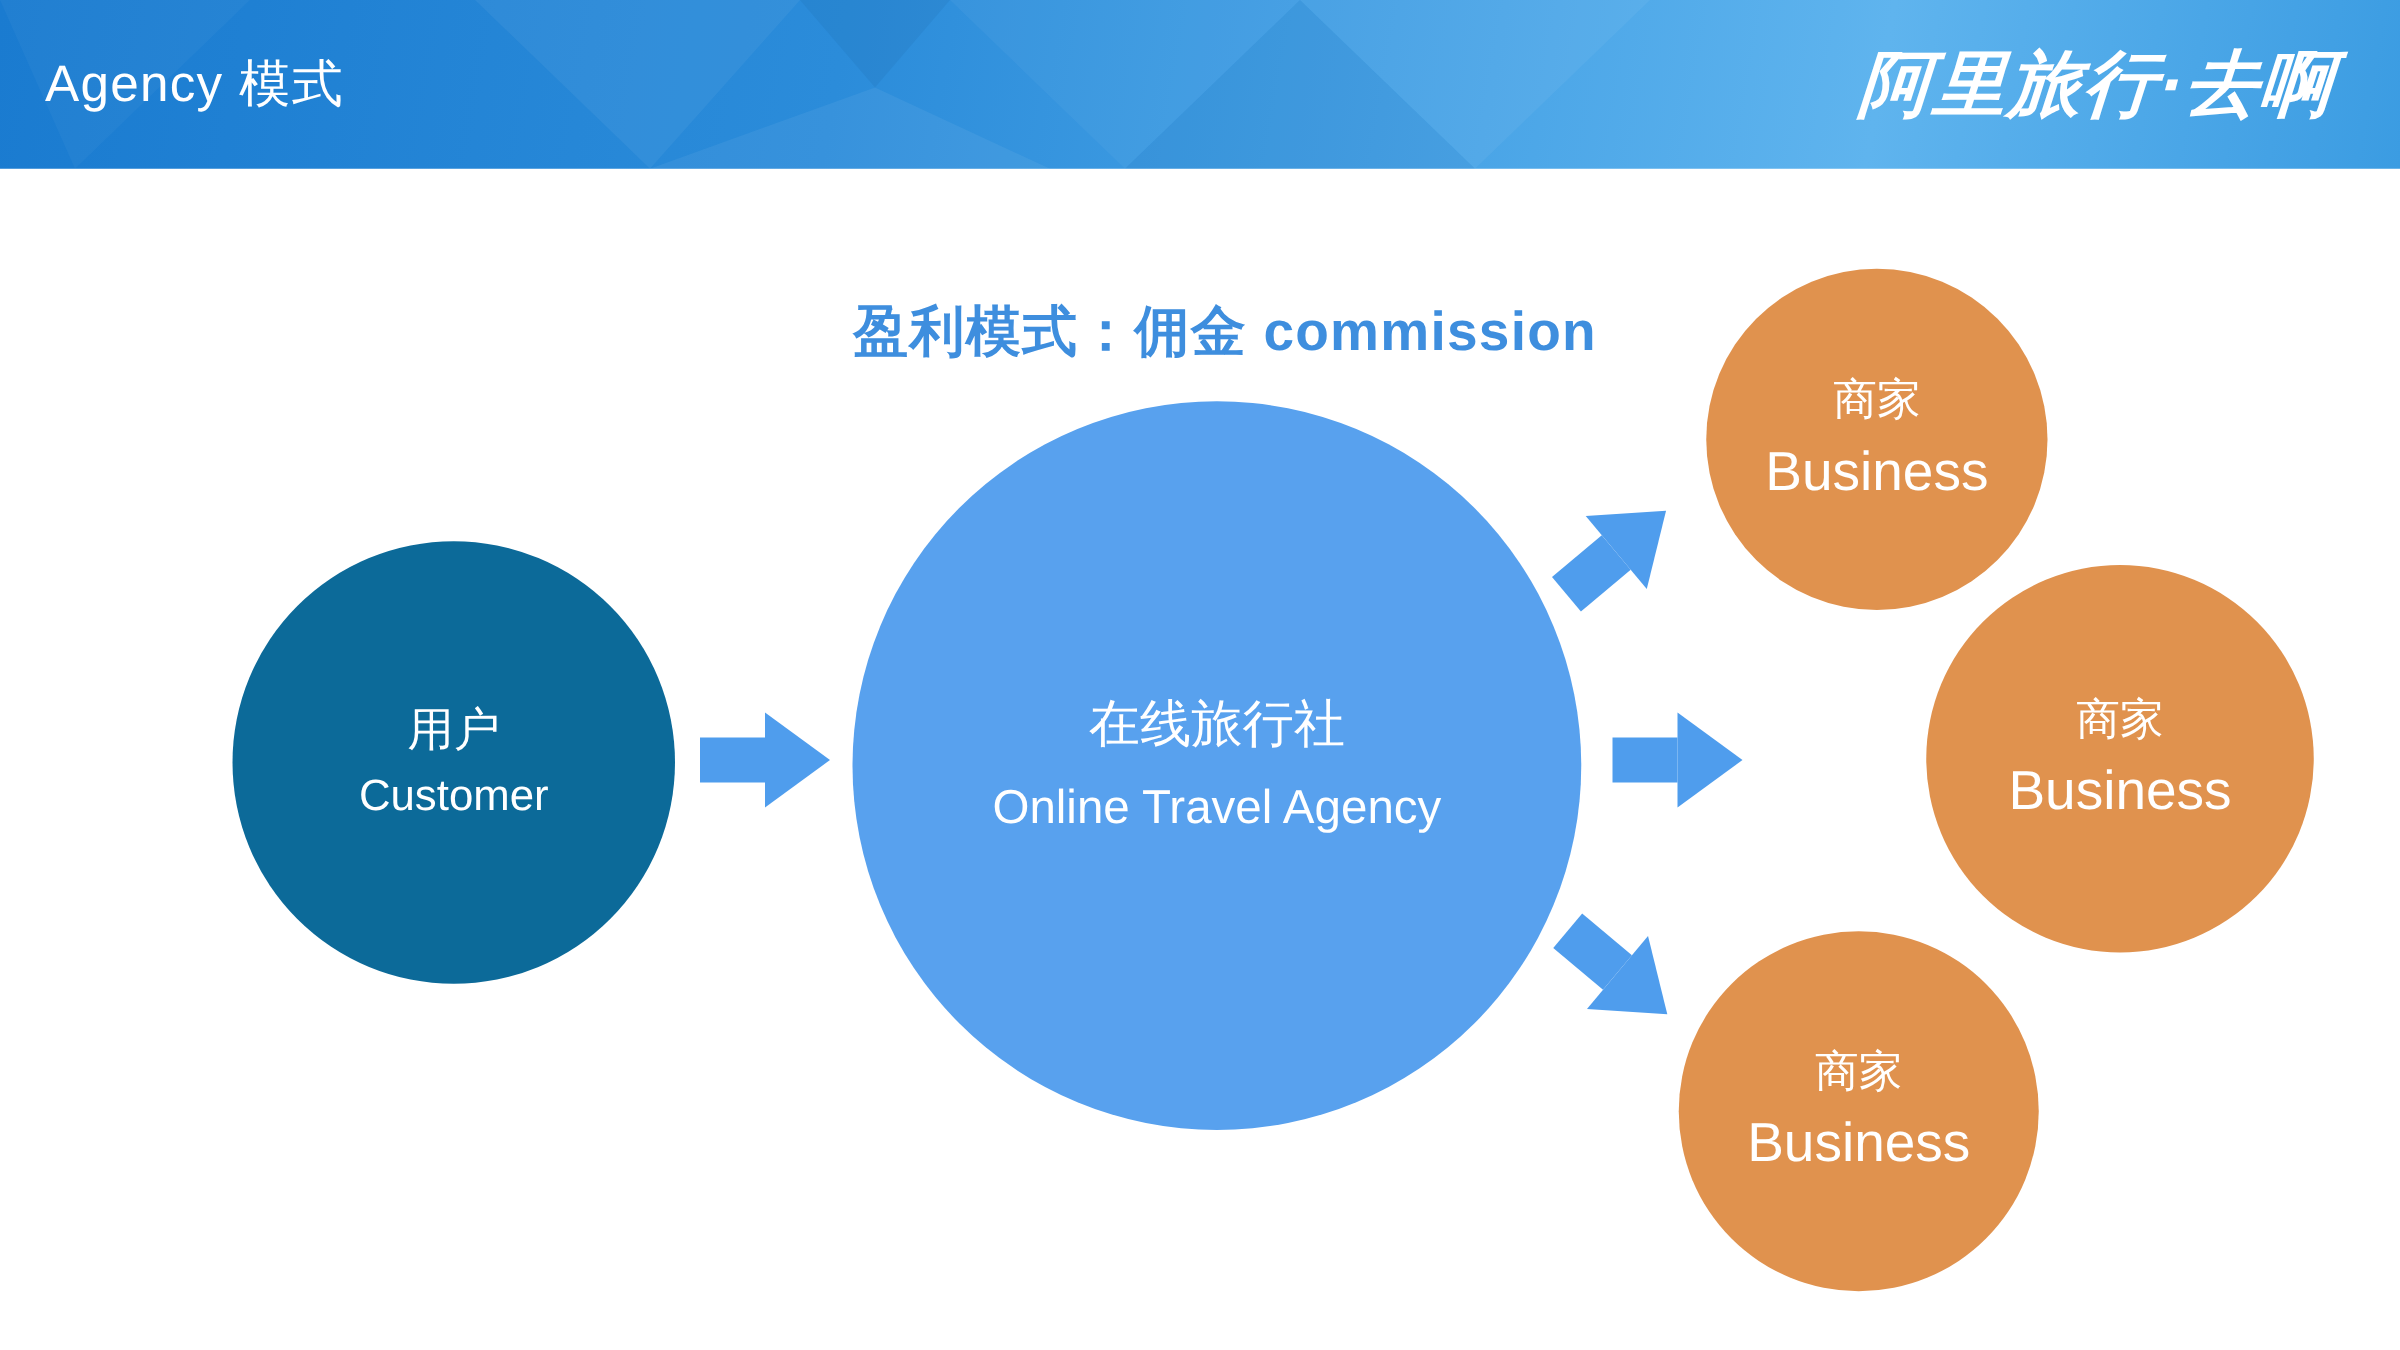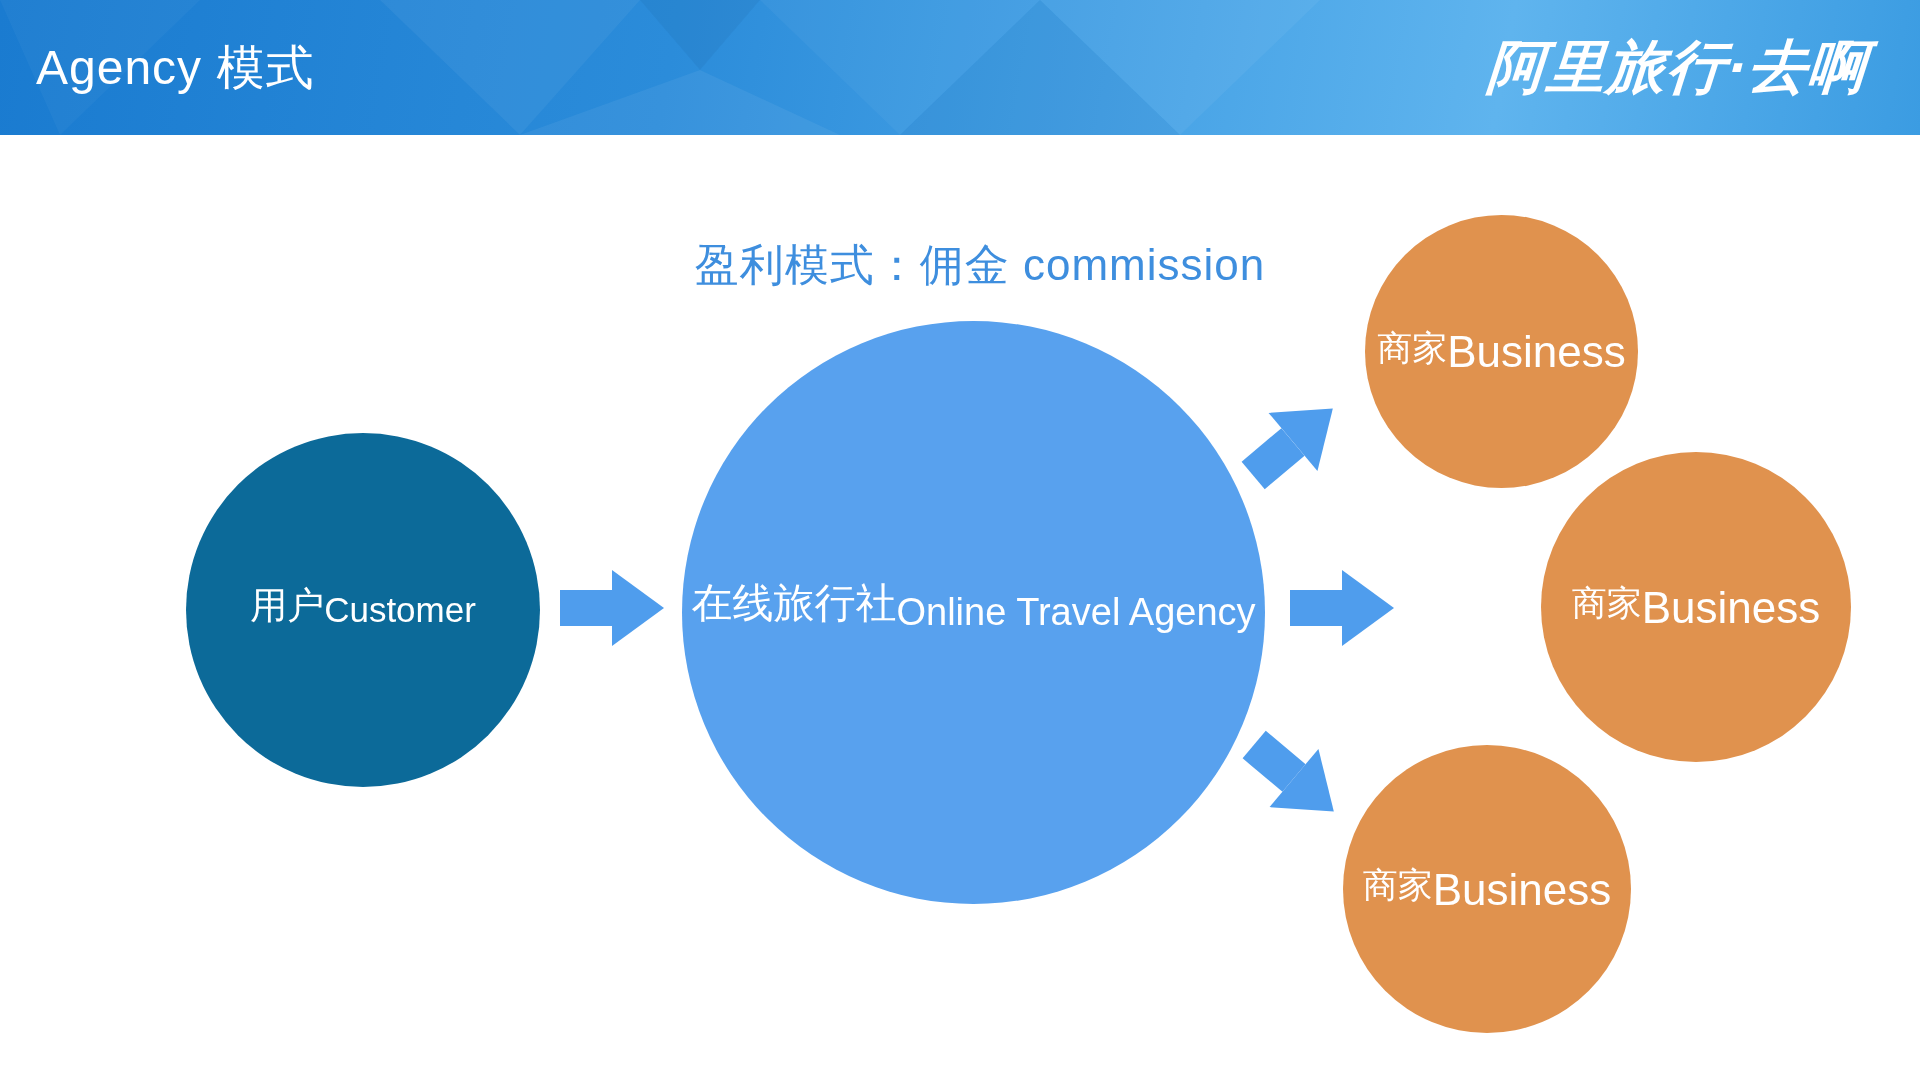--- a/index.html
+++ b/index.html
@@ -4,30 +4,30 @@
 <style>
   html,body{margin:0;padding:0;background:#ffffff;}
   body{font-family:"Liberation Sans","DejaVu Sans",sans-serif;}
   .stage{position:relative;width:1920px;height:1080px;background:#ffffff;overflow:hidden;}
 
   
   .header{position:absolute;left:0;top:0;width:1920px;height:135px;
     background:linear-gradient(100deg,#1a7bd0 0%,#2b8cda 35%,#4aa5e7 62%,#5fb4ee 78%,#3b9ce2 100%);}
   .header-facets{position:absolute;left:0;top:0;width:100%;height:100%;}
   .header-title{position:absolute;left:36px;top:0;height:135px;display:flex;align-items:center;
-    color:#ffffff;font-size:48px;font-weight:400;letter-spacing:1px;}
+    color:#ffffff;font-size:41px;font-weight:400;letter-spacing:1px;}
   .header-logo{position:absolute;right:52px;top:0;height:135px;display:flex;align-items:center;
     color:#ffffff;font-size:58px;font-weight:800;font-style:italic;transform:skewX(-4deg);letter-spacing:2px;}
 
   
   .profit-title{position:absolute;left:600px;top:236px;width:760px;text-align:center;
-    color:#3e8ede;font-size:44px;font-weight:400;letter-spacing:1px;}
+    color:#3e8ede;font-size:44px;font-weight:700;letter-spacing:1px;}
 
   
-  .circle{position:absolute;border-radius:50%;display:flex;flex-direction:row;
+  .circle{position:absolute;border-radius:50%;display:flex;flex-direction:column;
     align-items:center;justify-content:center;color:#ffffff;text-align:left;}
   .circle .cn{line-height:1.25;}
   .circle .en{line-height:1.25;}
 
   .customer-circle{left:186px;top:433px;width:354px;height:354px;background:#0c6a99;}
   .customer-circle .cn{font-size:37px;margin-bottom:8px;}
   .customer-circle .en{font-size:35px;}
 
   .ota-circle{left:682px;top:321px;width:583px;height:583px;background:#58a1ee;}
   .ota-circle .cn{font-size:41px;margin-bottom:18px;}

